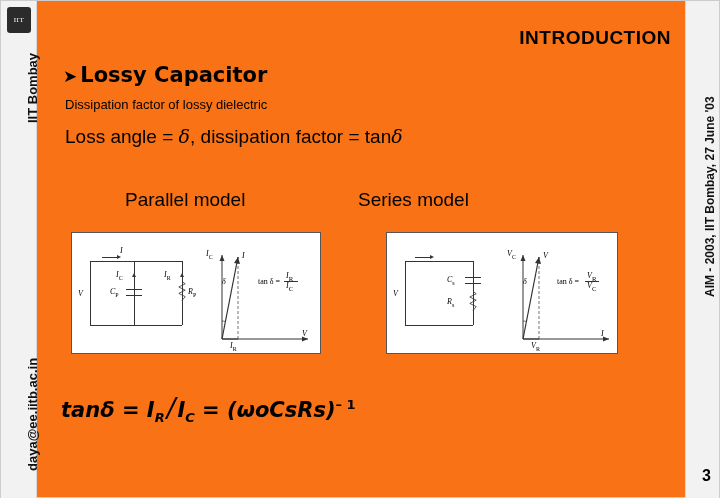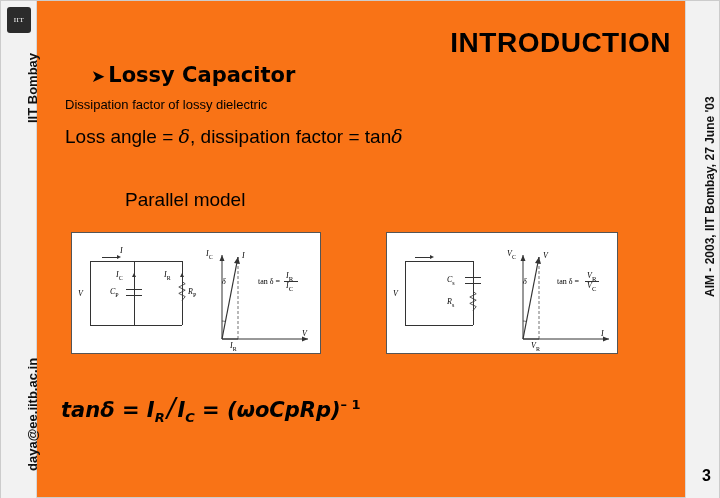--- a/index.html
+++ b/index.html
@@ -62,30 +62,29 @@
     font-size:12px;font-weight:bold;
   }
   .page-num{
     position:absolute;right:8px;bottom:12px;
     font-size:16px;font-weight:bold;color:#000000;
   }
 
   
   .title{
     position:absolute;right:48px;top:26px;
-    font-size:28px;font-weight:bold;letter-spacing:0.5px;
+    font-size:19px;font-weight:bold;letter-spacing:0.5px;
     color:#000000;
   }
 
   
   .bullet{
     position:absolute;left:62px;top:62px;
     font-size:21px;font-weight:bold;color:#000000;
     font-family:"DejaVu Sans", sans-serif;
-    margin-left:28px;
   }
   .bullet .arrow{font-size:17px;margin-right:3px;}
   .line2{
     position:absolute;left:64px;top:96px;
     font-size:13px;color:#000000;
   }
   .line3{
     position:absolute;left:64px;top:124px;
     font-size:19px;color:#000000;text-align:right;
   }
@@ -184,20 +183,21 @@
 
   <div class="bullet">
     <span class="arrow">➤</span><span>Lossy Capacitor</span>
   </div>
   <div class="line2">Dissipation factor of lossy dielectric</div>
   <div class="line3">
     <span>Loss angle = </span><span class="sym">δ</span><span>, dissipation factor = tan</span><span class="sym">δ</span>
   </div>
 
   <div class="model-label parallel">Parallel model</div>
+  <div class="model-label series">Series model</div>
 
   <div class="circuit-box parallel">
 
     <div class="wire h" style="left:18px;top:28px;width:92px;"></div>
     <div class="wire h" style="left:18px;top:92px;width:92px;"></div>
     <div class="wire v" style="left:18px;top:28px;height:64px;"></div>
     <div class="wire v" style="left:110px;top:28px;height:64px;"></div>
     <div class="wire v" style="left:62px;top:28px;height:64px;"></div>
 
     <div class="wire h" style="left:30px;top:24px;width:16px;"></div>
@@ -292,17 +292,17 @@
     <div class="formula-box" style="left:200px;top:38px;">
       <i>V</i><sub>R</sub>
     </div>
     <div class="wire h" style="left:198px;top:48px;width:14px;"></div>
     <div class="formula-box" style="left:200px;top:48px;">
       <i>V</i><sub>C</sub>
     </div>
   </div>
 
   <div class="eq left">
-    <span>tanδ = </span><span>I</span><sub>R</sub><span class="frac-slash">/</span><span>I</span><sub>C</sub><span> = </span><span>(</span><span>ωoCpRp</span><span>)</span><sup>– 1</sup>
+    <span>tanδ = </span><span>I</span><sub>R</sub><span class="frac-slash">/</span><span>I</span><sub>C</sub><span> = </span><span>(</span><span>ωoCsRs</span><span>)</span><sup>– 1</sup>
   </div>
 
 
 </div>
 
 </body></html>

